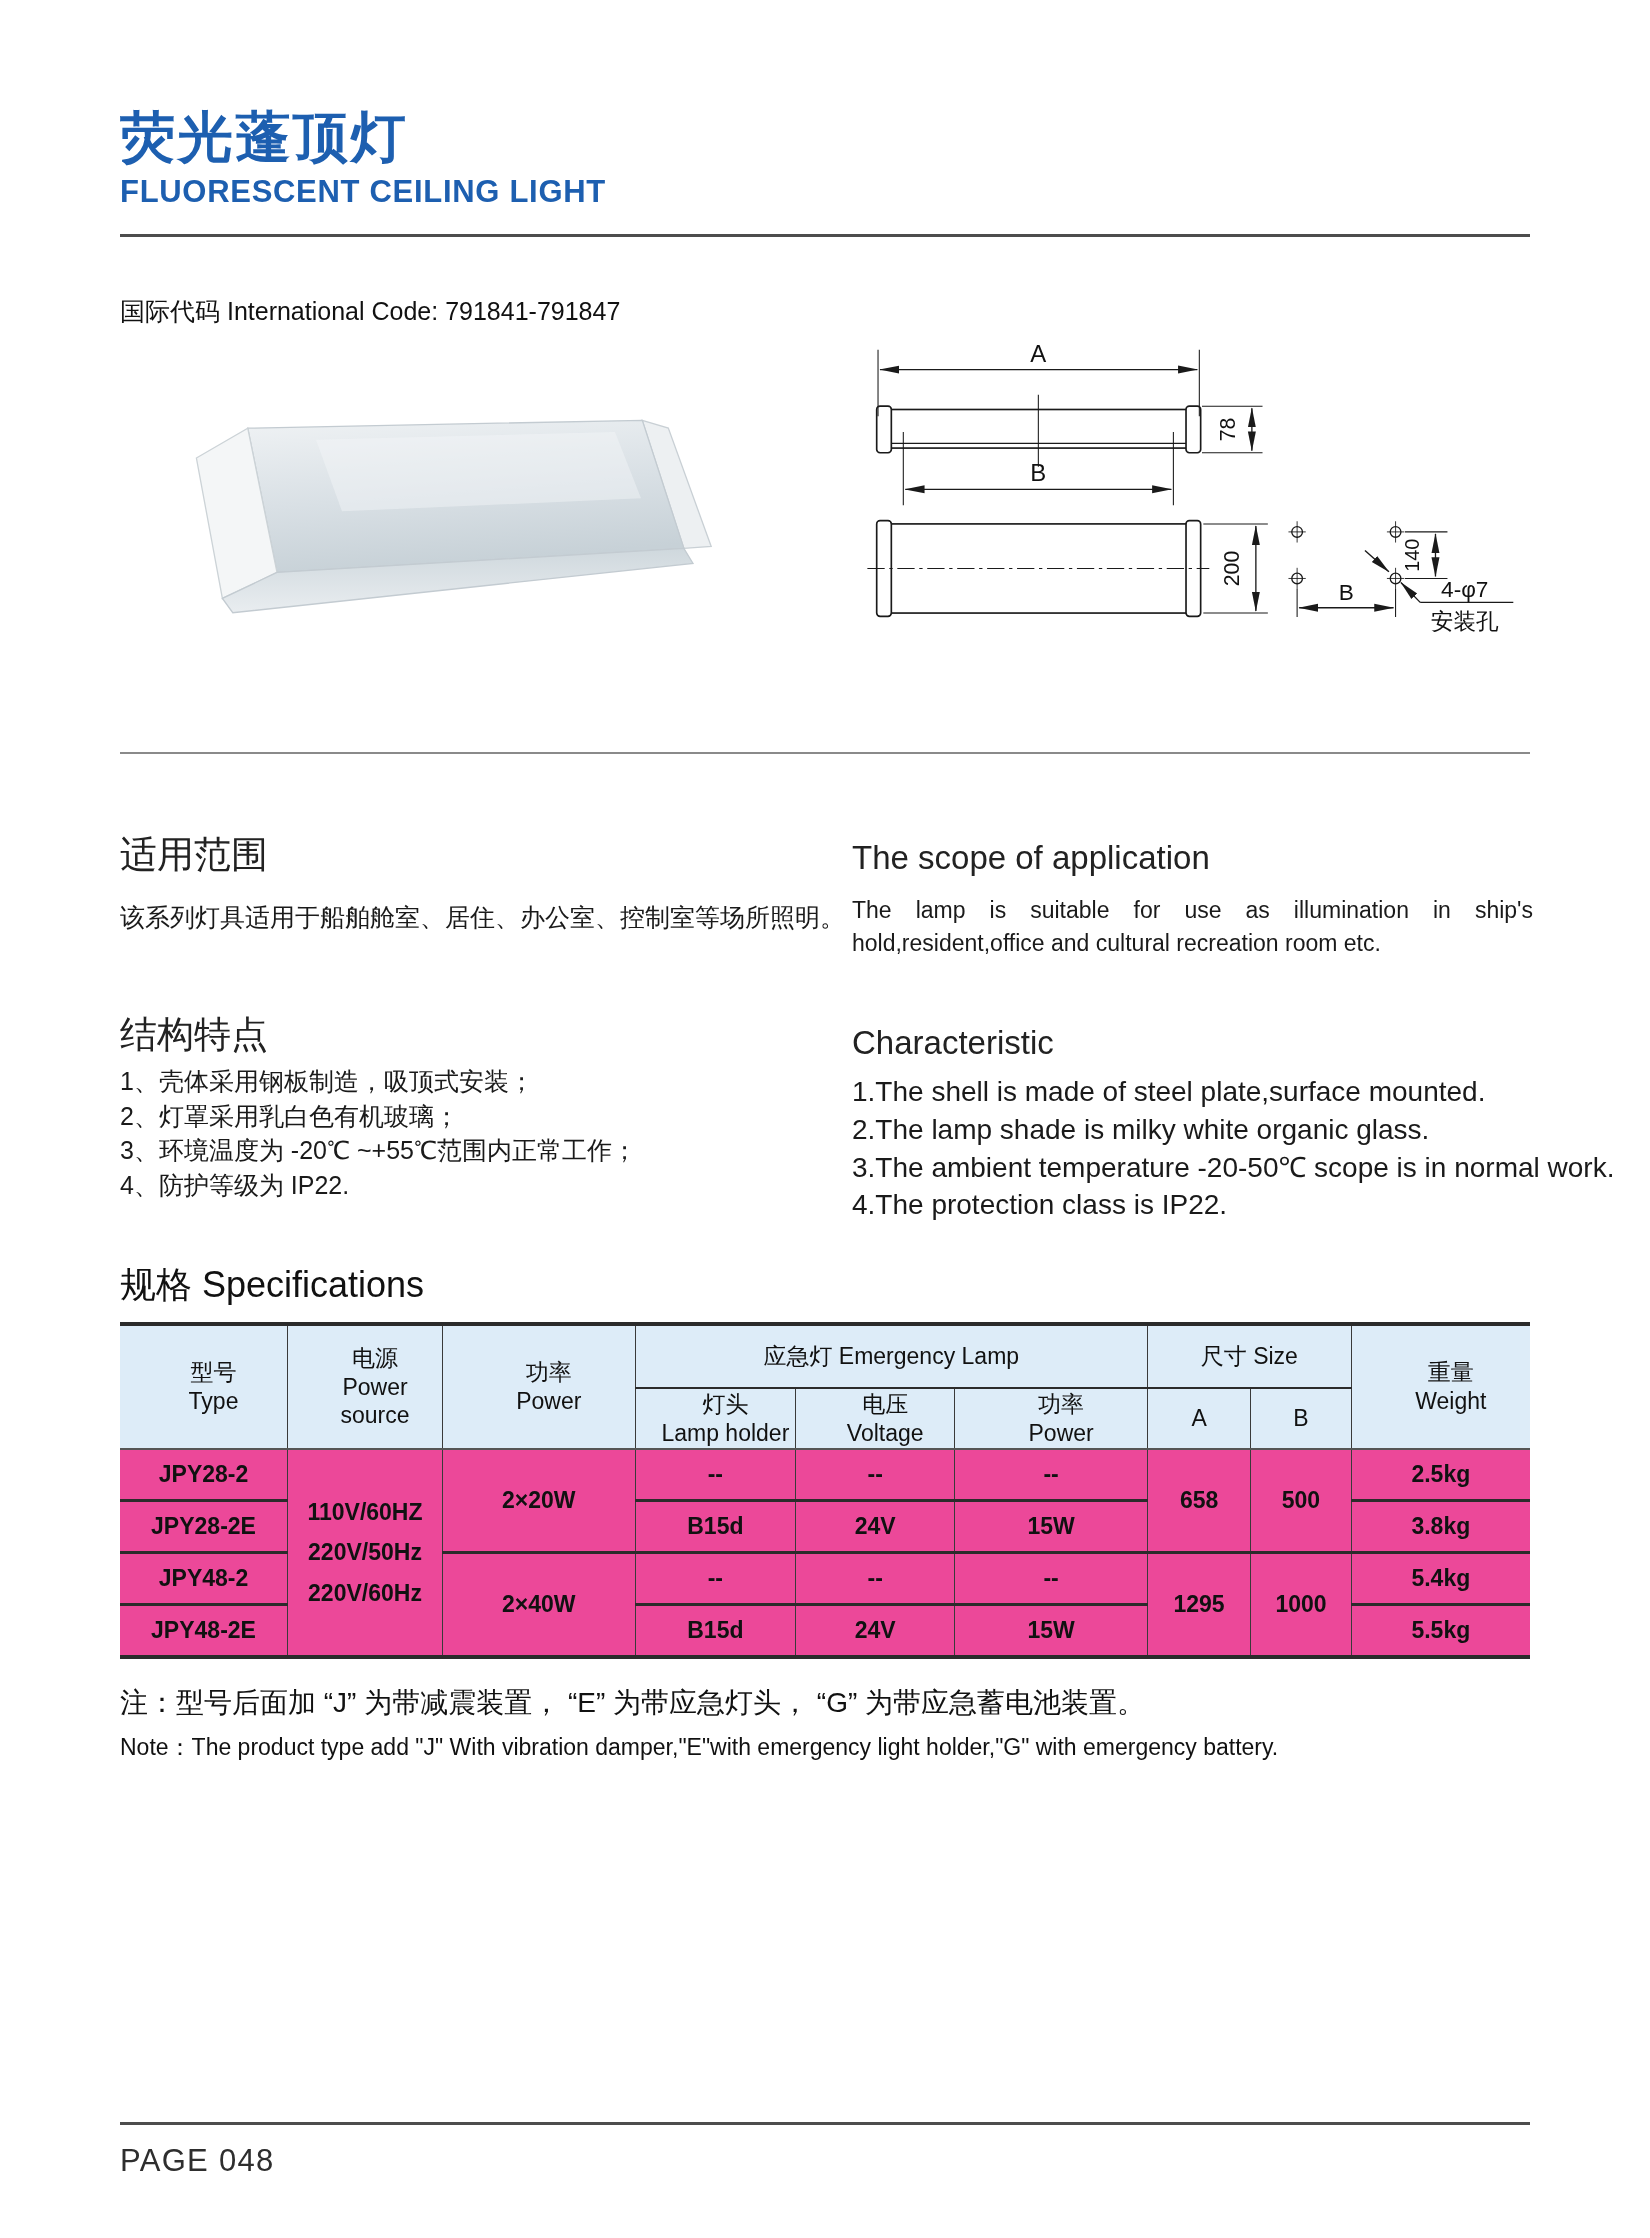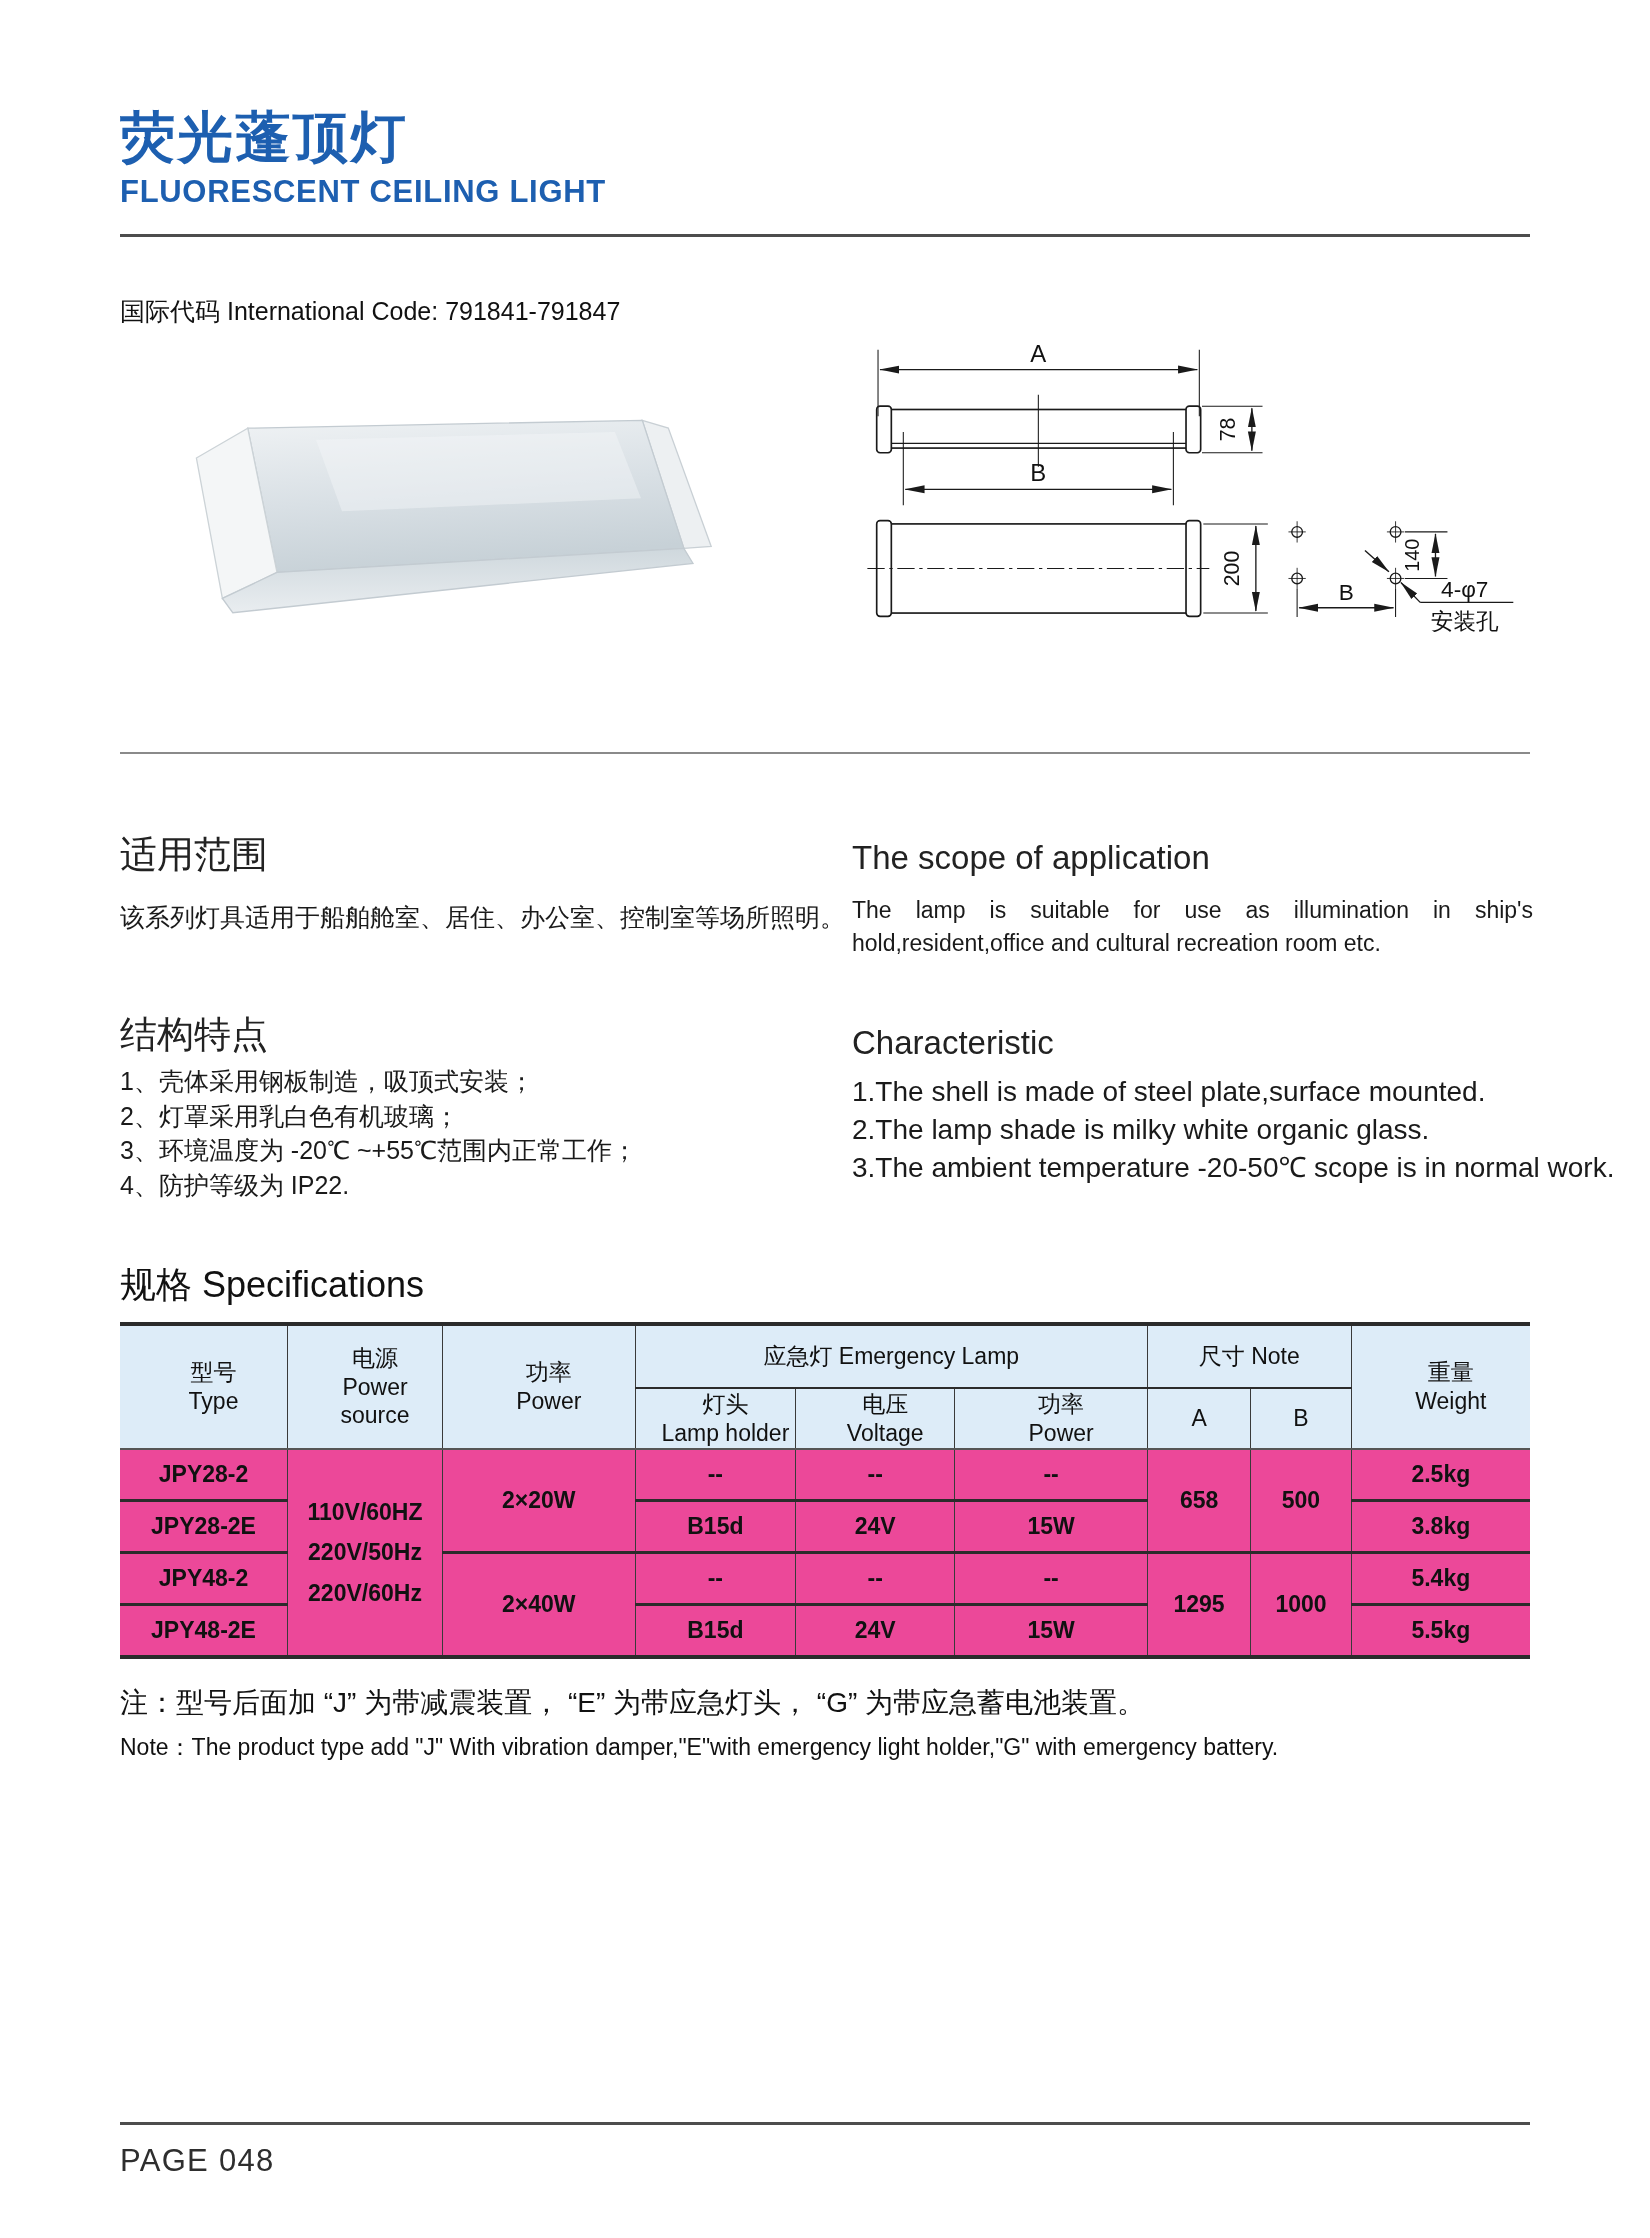--- a/index.html
+++ b/index.html
@@ -172,20 +172,21 @@
   <div>1、壳体采用钢板制造，吸顶式安装；</div>
   <div>2、灯罩采用乳白色有机玻璃；</div>
   <div>3、环境温度为 -20℃ ~+55℃范围内正常工作；</div>
   <div>4、防护等级为 IP22.</div>
 </div>
 <div class="abs h-en feat-en-h">Characteristic</div>
 <div class="abs feat-en-b">
   <div>1.The shell is made of steel plate,surface mounted.</div>
   <div>2.The lamp shade is milky white organic glass.</div>
   <div>3.The ambient temperature -20-50℃ scope is in normal work.</div>
+  <div>4.The protection class is IP22.</div>
 </div>
 
 <div class="abs spec-h">规格 Specifications</div>
 
 <table class="spec-table">
   <colgroup>
     <col style="width:12.0%">
       <col style="width:11.1%">
       <col style="width:13.8%">
     <col style="width:11.5%">
@@ -203,21 +204,21 @@
       </th>
       <th rowspan="2" class="cell-2l">
         <span>电源</span>
         <span>Power source</span>
       </th>
       <th rowspan="2" class="cell-2l">
         <span>功率</span>
         <span>Power</span>
       </th>
       <th colspan="3" class="grp">应急灯 Emergency Lamp</th>
-      <th colspan="2" class="grp">尺寸 Note</th>
+      <th colspan="2" class="grp">尺寸 Size</th>
       <th rowspan="2" class="cell-2l">
         <span>重量</span>
         <span>Weight</span>
       </th>
     </tr>
     <tr class="h2">
       <th class="cell-2l">
         <span>灯头</span>
         <span>Lamp holder</span>
       </th>

